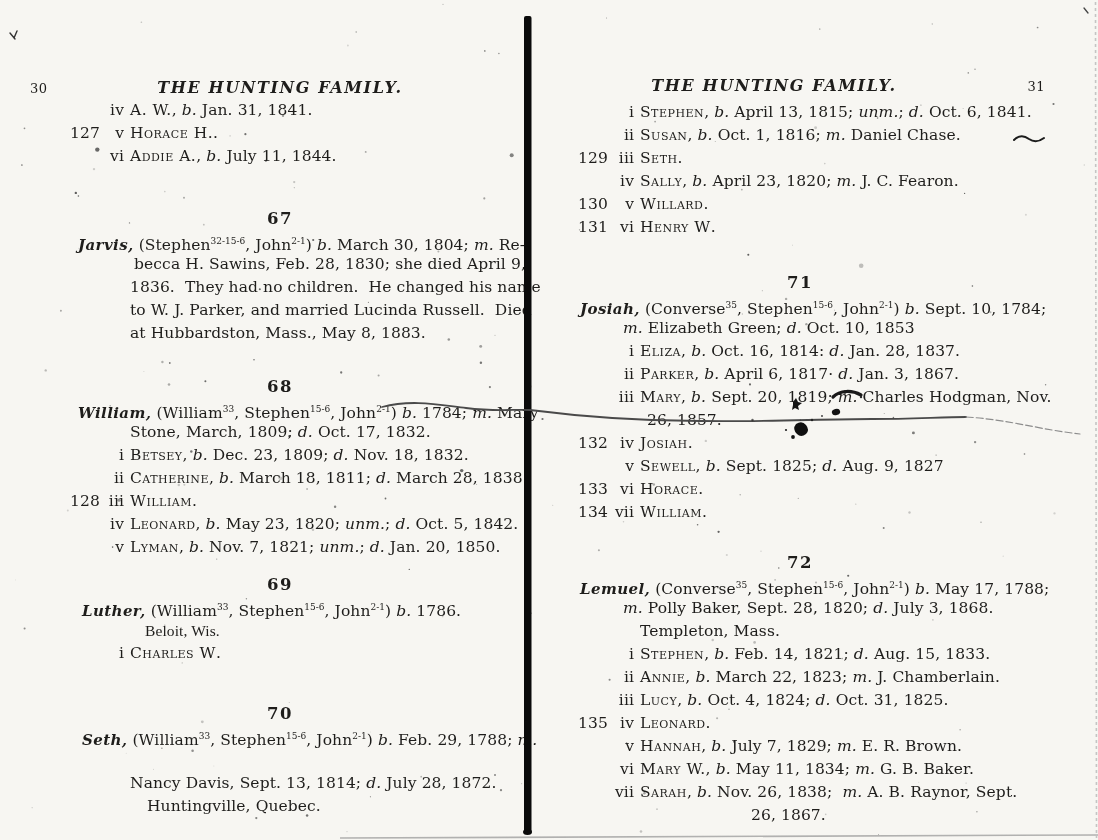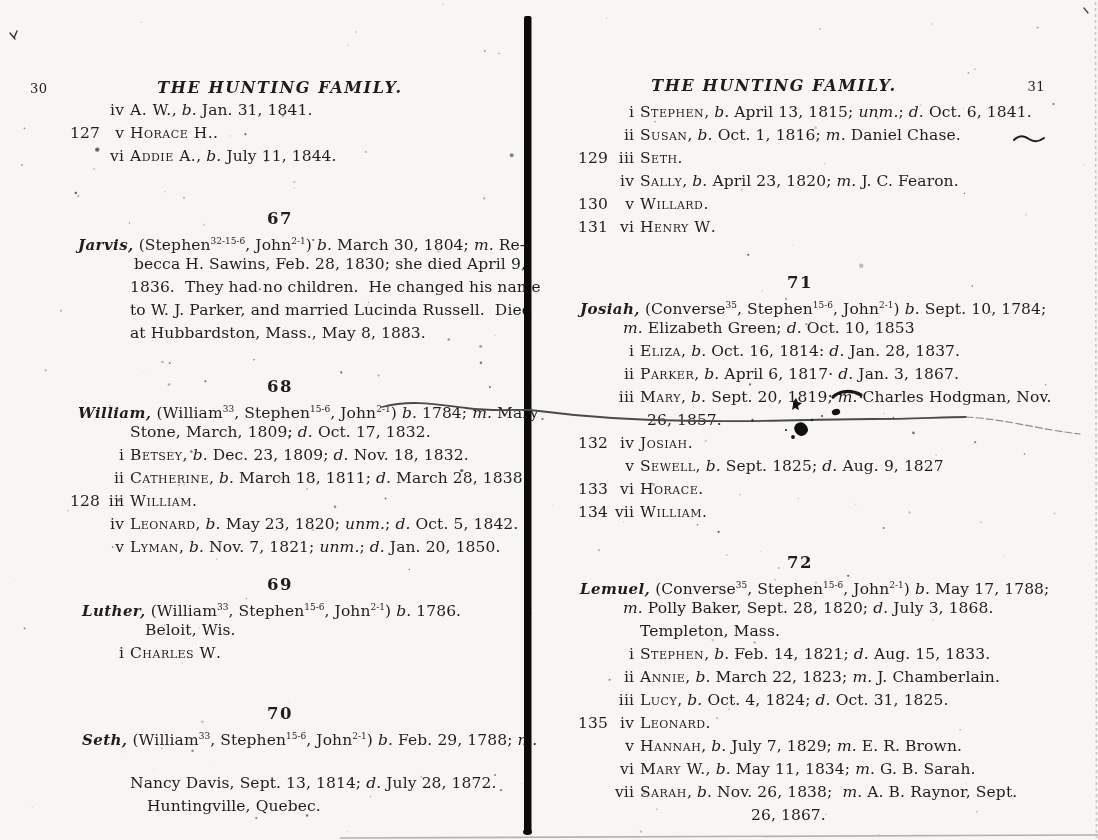--- a/index.html
+++ b/index.html
@@ -77,21 +77,21 @@
         <div class="tl secnum" style="margin-top: 30px;"><span>68</span></div>
         <div class="tl head" style="padding-left: 48px;"><span class="hd">William,</span><span> (William</span><span class="sup">33</span><span>, Stephen</span><span class="sup">15-6</span><span>, John</span><span class="sup">2-1</span><span>) </span><span class="it">b.</span><span> 1784; </span><span class="it">m.</span><span> Mary</span></div>
         <div class="tl cont" style="padding-left: 100px;"><span>Stone, March, 1809; </span><span class="it">d.</span><span> Oct. 17, 1832.</span></div>
         <div class="tl child"><span class="ref"></span><span class="rn">i</span><span class="ctext"><span class="sc">Betsey</span><span>, </span><span class="it">b.</span><span> Dec. 23, 1809; </span><span class="it">d.</span><span> Nov. 18, 1832.</span></span></div>
         <div class="tl child"><span class="ref"></span><span class="rn">ii</span><span class="ctext"><span class="sc">Catherine</span><span>, </span><span class="it">b.</span><span> March 18, 1811; </span><span class="it">d.</span><span> March 28, 1838.</span></span></div>
         <div class="tl child"><span class="ref">128</span><span class="rn">iii</span><span class="ctext"><span class="sc">William</span><span>.</span></span></div>
         <div class="tl child"><span class="ref"></span><span class="rn">iv</span><span class="ctext"><span class="sc">Leonard</span><span>, </span><span class="it">b.</span><span> May 23, 1820; </span><span class="it">unm.</span><span>; </span><span class="it">d.</span><span> Oct. 5, 1842.</span></span></div>
         <div class="tl child"><span class="ref"></span><span class="rn">v</span><span class="ctext"><span class="sc">Lyman</span><span>, </span><span class="it">b.</span><span> Nov. 7, 1821; </span><span class="it">unm.</span><span>; </span><span class="it">d.</span><span> Jan. 20, 1850.</span></span></div>
         <div class="tl secnum" style="margin-top: 14px;"><span>69</span></div>
         <div class="tl head" style="padding-left: 52px;"><span class="hd">Luther,</span><span> (William</span><span class="sup">33</span><span>, Stephen</span><span class="sup">15-6</span><span>, John</span><span class="sup">2-1</span><span>) </span><span class="it">b.</span><span> 1786.</span></div>
-        <div class="tl cont" style="padding-left: 115px;"><span>Beloit, Wis.</span></div>
+        <div class="tl cont" style="padding-left: 115px; font-family: Liberation Serif, serif;"><span>Beloit, Wis.</span></div>
         <div class="tl child"><span class="ref"></span><span class="rn">i</span><span class="ctext"><span class="sc">Charles W</span><span>.</span></span></div>
         <div class="tl secnum" style="margin-top: 37px;"><span>70</span></div>
         <div class="tl head" style="padding-left: 52px;"><span class="hd">Seth,</span><span> (William</span><span class="sup">33</span><span>, Stephen</span><span class="sup">15-6</span><span>, John</span><span class="sup">2-1</span><span>) </span><span class="it">b.</span><span> Feb. 29, 1788; </span><span class="it">m.</span></div>
         <div class="tl cont" style="padding-left: 100px; margin-top: 24px;"><span>Nancy Davis, Sept. 13, 1814; </span><span class="it">d.</span><span> July 28, 1872.</span></div>
         <div class="tl cont" style="padding-left: 117px;"><span>Huntingville, Quebec.</span></div>
       </div>
   </div>
 
   <div class="page right">
     <div class="pg-header">
@@ -119,21 +119,21 @@
         <div class="tl child"><span class="ref">134</span><span class="rn">vii</span><span class="ctext"><span class="sc">William</span><span>.</span></span></div>
         <div class="tl secnum" style="margin-top: 27px;"><span>72</span></div>
         <div class="tl head" style="padding-left: 25px;"><span class="hd">Lemuel,</span><span> (Converse</span><span class="sup">35</span><span>, Stephen</span><span class="sup">15-6</span><span>, John</span><span class="sup">2-1</span><span>) </span><span class="it">b.</span><span> May 17, 1788;</span></div>
         <div class="tl cont" style="padding-left: 68px;"><span class="it">m.</span><span> Polly Baker, Sept. 28, 1820; </span><span class="it">d.</span><span> July 3, 1868.</span></div>
         <div class="tl cont" style="padding-left: 85px;"><span>Templeton, Mass.</span></div>
         <div class="tl child"><span class="ref"></span><span class="rn">i</span><span class="ctext"><span class="sc">Stephen</span><span>, </span><span class="it">b.</span><span> Feb. 14, 1821; </span><span class="it">d.</span><span> Aug. 15, 1833.</span></span></div>
         <div class="tl child"><span class="ref"></span><span class="rn">ii</span><span class="ctext"><span class="sc">Annie</span><span>, </span><span class="it">b.</span><span> March 22, 1823; </span><span class="it">m.</span><span> J. Chamberlain.</span></span></div>
         <div class="tl child"><span class="ref"></span><span class="rn">iii</span><span class="ctext"><span class="sc">Lucy</span><span>, </span><span class="it">b.</span><span> Oct. 4, 1824; </span><span class="it">d.</span><span> Oct. 31, 1825.</span></span></div>
         <div class="tl child"><span class="ref">135</span><span class="rn">iv</span><span class="ctext"><span class="sc">Leonard</span><span>.</span></span></div>
         <div class="tl child"><span class="ref"></span><span class="rn">v</span><span class="ctext"><span class="sc">Hannah</span><span>, </span><span class="it">b.</span><span> July 7, 1829; </span><span class="it">m.</span><span> E. R. Brown.</span></span></div>
-        <div class="tl child"><span class="ref"></span><span class="rn">vi</span><span class="ctext"><span class="sc">Mary W.</span><span>, </span><span class="it">b.</span><span> May 11, 1834; </span><span class="it">m.</span><span> G. B. Sarah.</span></span></div>
+        <div class="tl child"><span class="ref"></span><span class="rn">vi</span><span class="ctext"><span class="sc">Mary W.</span><span>, </span><span class="it">b.</span><span> May 11, 1834; </span><span class="it">m.</span><span> G. B. Baker.</span></span></div>
         <div class="tl child"><span class="ref"></span><span class="rn">vii</span><span class="ctext"><span class="sc">Sarah</span><span>, </span><span class="it">b.</span><span> Nov. 26, 1838;  </span><span class="it">m.</span><span> A. B. Raynor, Sept.</span></span></div>
         <div class="tl cont" style="padding-left: 196px;"><span>26, 1867.</span></div>
       </div>
   </div>
 
   <svg class="overlay" viewBox="0 0 1098 840">
 
     <rect x="524" y="16" width="7.5" height="818" rx="2" fill="#0b0b0b"></rect>
     <ellipse cx="527.5" cy="832" rx="4.5" ry="3" fill="#0b0b0b"></ellipse>
 

